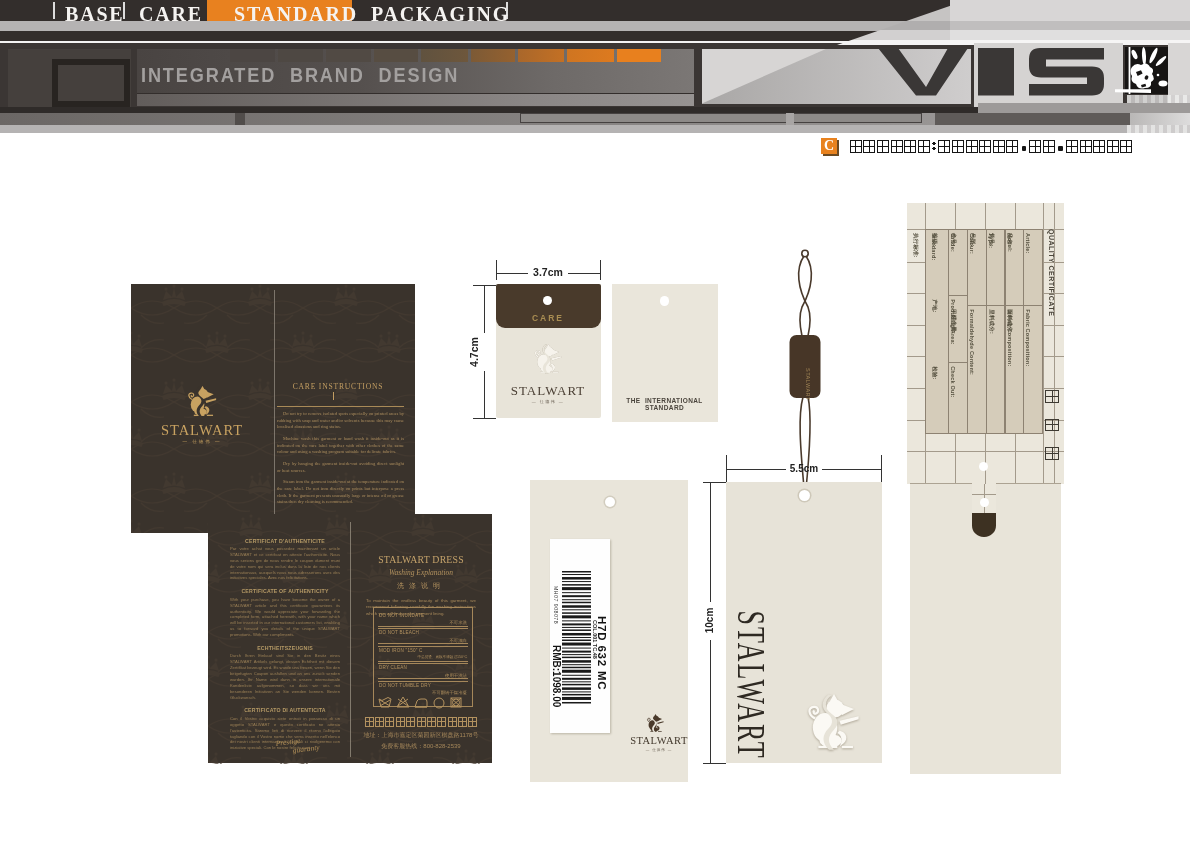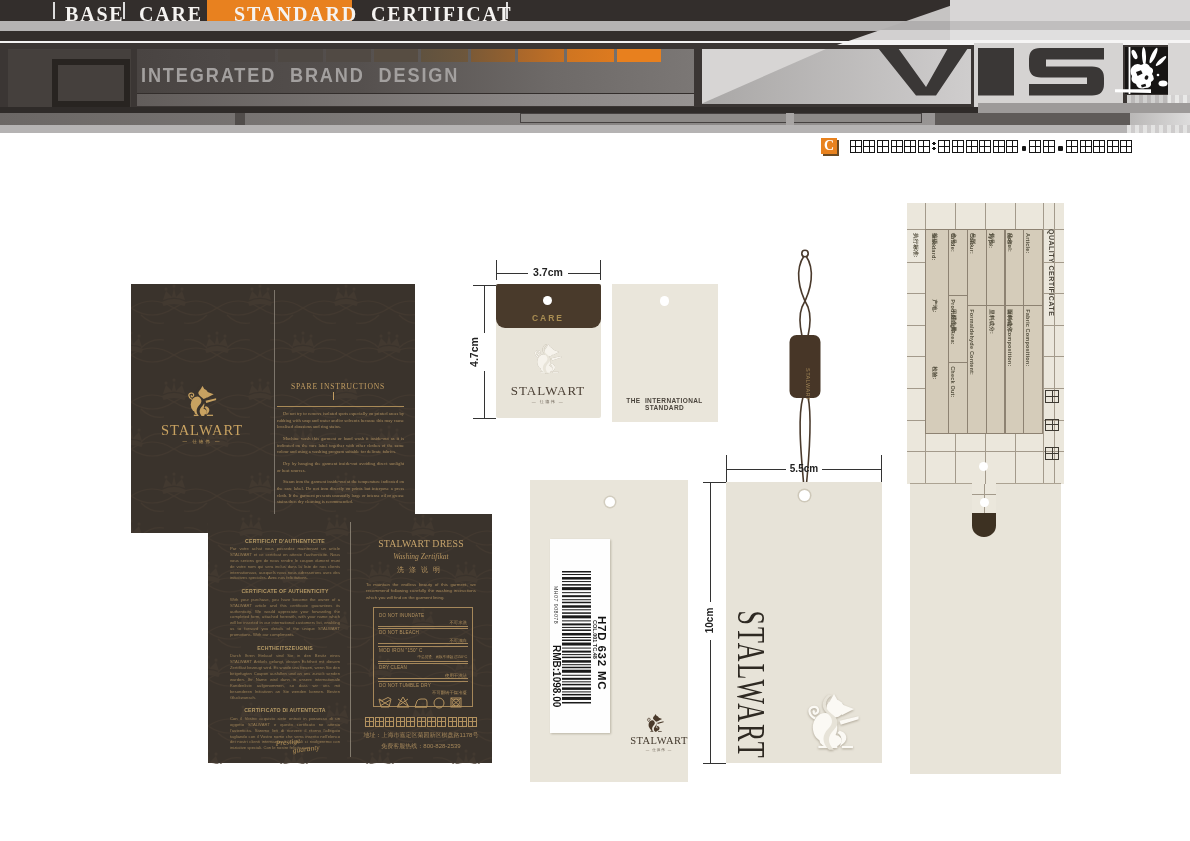--- a/index.html
+++ b/index.html
@@ -166,21 +166,21 @@
 <div class="abs" style="left:786px;top:112.5px;width:8px;height:12px;background:#a8a5a4;"></div>
 
 <div class="abs" style="left:207px;top:0;width:144.5px;height:21px;background:#e8811f;"></div>
 <div class="abs" style="left:53px;top:2px;width:1.5px;height:17px;background:#dddcdc;"></div>
 <div class="abs" style="left:123px;top:2px;width:1.5px;height:17px;background:#dddcdc;"></div>
 <div class="abs" style="left:506px;top:2px;width:1.5px;height:17px;background:#dddcdc;"></div>
 <div class="abs" style="left:0;top:3px;width:1190px;height:18px;color:#f5f3f1;font-family:'Liberation Serif',serif;font-weight:bold;font-size:20px;letter-spacing:1.8px;">
   <span class="abs" style="left:65px;">BASE</span>
   <span class="abs" style="left:139px;">CARE</span>
   <span class="abs" style="left:234px;">STANDARD</span>
-  <span class="abs" style="left:371px;">CERTIFICAT</span>
+  <span class="abs" style="left:371px;">PACKAGING</span>
 </div>
 
 <div class="abs" style="left:821px;top:138px;width:16px;height:16px;background:#e8821f;box-shadow:2px 2px 0 #6b4a23;color:#fff;font-family:'Liberation Serif',serif;font-weight:bold;font-size:14px;text-align:center;line-height:16px;">C</div>
 
 <div class="abs" style="left:849px;top:140px;height:14px;white-space:nowrap;">
   <span class="zh"></span><span class="zh"></span><span class="zh"></span><span class="zh"></span><span class="zh"></span><span class="zh"></span><span class="zc"></span><span class="zh"></span><span class="zh"></span><span class="zh"></span><span class="zh"></span><span class="zh"></span><span class="zh"></span><span class="zd"></span><span class="zh"></span><span class="zh"></span><span class="zd"></span><span class="zh"></span><span class="zh"></span><span class="zh"></span><span class="zh"></span><span class="zh"></span>
 </div>
 
 <div class="abs" style="left:131px;top:284px;width:284px;height:249px;background:#3a332c;">
   <svg width="284" height="249" style="position:absolute;left:0;top:0">
@@ -190,21 +190,21 @@
   <div class="abs" style="left:142.5px;top:6px;width:1px;height:243px;background:#8d867c;opacity:.8;"></div>
 
   <svg class="abs" style="left:56px;top:101px;color:#c8a261;--gbg:#3a332c;" width="31" height="34" viewBox="0 0 50 52">
         <use href="#griffin"></use>
       </svg>
 
   <div class="abs" style="left:0;top:138px;width:142px;text-align:center;color:#c8a261;font-family:'Liberation Serif',serif;font-size:14.5px;letter-spacing:1px;">STALWART</div>
 
   <div class="abs" style="left:0;top:155px;width:142px;text-align:center;color:#c8a261;font-size:4.5px;letter-spacing:2px;">— 仕德伟 —</div>
 
-  <div class="abs" style="left:143px;top:98px;width:128px;text-align:center;color:#c39e62;font-family:'Liberation Serif',serif;font-size:7.6px;letter-spacing:.8px;white-space:nowrap;">SPARE INSTRUCTIONS</div>
+  <div class="abs" style="left:143px;top:98px;width:128px;text-align:center;color:#c39e62;font-family:'Liberation Serif',serif;font-size:7.6px;letter-spacing:.8px;white-space:nowrap;">CARE INSTRUCTIONS</div>
   <div class="abs" style="left:202px;top:108px;width:1px;height:8px;background:#c39e62;"></div>
 
   <div class="abs" style="left:146px;top:122px;width:127px;height:1.2px;background:#a98a57;"></div>
 
   <div class="abs" style="left:146px;top:127px;width:127px;color:#ad8e5e;font-family:'Liberation Serif',serif;font-size:4.6px;line-height:1.45;text-align:justify;">
     <p style="margin:0 0 5px;text-indent:6px;">Do not try to remove isolated spots especially on printed areas by rubbing with soap and water and/or solvents because this may cause localised abrasions and ring stains.</p>
     <p style="margin:0 0 5px;text-indent:6px;">Machine wash this garment or hand wash it inside-out as it is indicated on the care label together with other clothes of the same colour and using a washing program suitable for delicate fabrics.</p>
     <p style="margin:0 0 5px;text-indent:6px;">Dry by hanging the garment inside-out avoiding direct sunlight or heat sources.</p>
     <p style="margin:0;text-indent:6px;">Steam iron the garment inside-out at the temperature indicated on the care label. Do not iron directly on prints but interpose a press cloth. If the garment presents unusually large or intense oil or grease stains then dry cleaning is recommended.</p>
   </div>
@@ -223,23 +223,23 @@
     <div style="font-size:5.2px;font-weight:bold;text-align:center;letter-spacing:.2px;margin-top:7px;color:#b59a66;">CERTIFICATE OF AUTHENTICITY</div>
     <div style="font-size:4.2px;line-height:1.4;text-align:justify;margin-top:2.5px;opacity:.9;">With your purchase, you have become the owner of a STALWART article and this certificate guarantees its authenticity. We would appreciate your forwarding the completed form, attached herewith, with your name which will be inserted in our international customers list, enabling us to forward you details of the unique STALWART promotions. With our compliments.</div>
     <div style="font-size:5.2px;font-weight:bold;text-align:center;letter-spacing:.2px;margin-top:7px;color:#b59a66;">ECHTHEITSZEUGNIS</div>
     <div style="font-size:4.2px;line-height:1.4;text-align:justify;margin-top:2.5px;opacity:.9;">Durch Ihren Einkauf sind Sie in den Besitz eines STALWART Artikels gelangt, dessen Echtheit mit diesem Zertifikat bezeugt wird. Es wurde uns freuen, wenn Sie den beigefugten Coupon ausfullen und an uns zuruck senden wurden. Ihr Name wird dann in unsere internationale Kundenliste aufgenommen, so dass wir uns mit besonderen Initiativen an Sie wenden konnen. Besten Gluckwunsch.</div>
     <div style="font-size:5.2px;font-weight:bold;text-align:center;letter-spacing:.2px;margin-top:7px;color:#b59a66;">CERTIFICATO DI AUTENTICITA</div>
     <div style="font-size:4.2px;line-height:1.4;text-align:justify;margin-top:2.5px;opacity:.9;">Con il Vostro acquisto siete entrati in possesso di un oggetto STALWART e questo certificato ne attesta l'autenticita. Saremo lieti di ricevere il ritorno l'allegato tagliando con il Vostro nome che verra inserito nell'elenco dei nostri clienti internazionali, ai quali ci rivolgeremo con iniziative speciali. Con le nostre felicitazioni.</div>
   </div>
 
   <div class="abs" style="left:68px;top:220px;width:80px;color:#b29058;font-family:'Liberation Serif',serif;font-style:italic;font-size:7.5px;transform:rotate(-7deg);line-height:1.2;">Prestige<br><span style="margin-left:16px;">guaranty</span></div>
 
-  <div class="abs" style="left:152px;top:24px;width:122px;color:#b3925f;">
+  <div class="abs" style="left:152px;top:40px;width:122px;color:#b3925f;">
     <div style="font-family:'Liberation Serif',serif;font-size:9.8px;letter-spacing:.2px;text-align:center;color:#c5a36b;white-space:nowrap;">STALWART DRESS</div>
-    <div style="font-family:'Liberation Serif',serif;font-style:italic;font-size:7.5px;text-align:center;margin-top:3px;">Washing Zertifikat</div>
+    <div style="font-family:'Liberation Serif',serif;font-style:italic;font-size:7.5px;text-align:center;margin-top:3px;">Washing Explanation</div>
     <div style="font-size:7px;text-align:center;letter-spacing:5px;margin-top:4px;">洗涤说明</div>
     <div style="font-size:4.4px;line-height:1.5;text-align:justify;margin-top:7px;padding:0 6px;opacity:.9;">To maintain the endless beauty of this garment, we recommend following carefully the washing instructions which you will find on the garment lining.</div>
   </div>
 
   <div class="abs" style="left:165px;top:93.5px;width:98px;height:98px;border:1px solid #a5875a;color:#b3925f;">
     <div style="position:absolute;left:5px;top:4.5px;font-size:4.6px;letter-spacing:.2px;white-space:nowrap;">DO NOT INUNDATE</div>
     <div style="position:absolute;right:5px;top:12px;font-size:4.4px;white-space:nowrap;">不可水洗</div>
     <div style="position:absolute;left:4px;top:17.5px;width:90px;border-top:1px solid #a5875a;border-bottom:1px solid #a5875a;height:1.5px;"></div>
     <div style="position:absolute;left:5px;top:22px;font-size:4.6px;letter-spacing:.2px;white-space:nowrap;">DO NOT BLEACH</div>
     <div style="position:absolute;right:5px;top:29.5px;font-size:4.4px;white-space:nowrap;">不可漂白</div>

